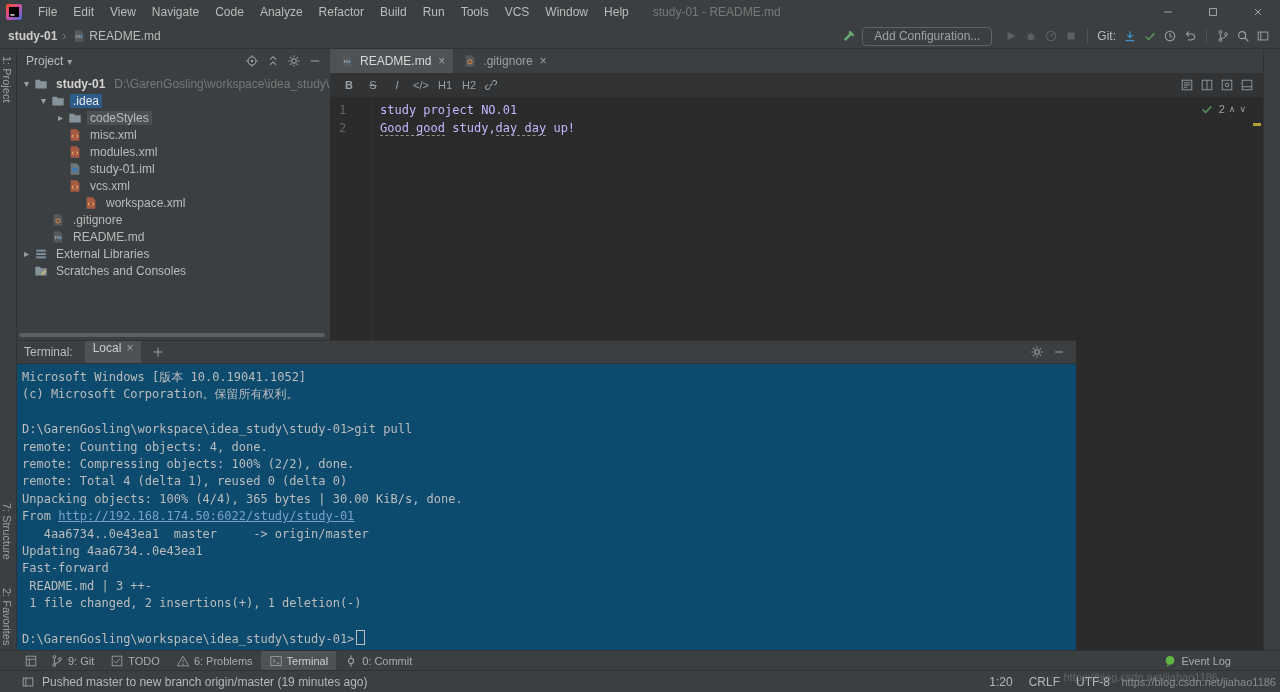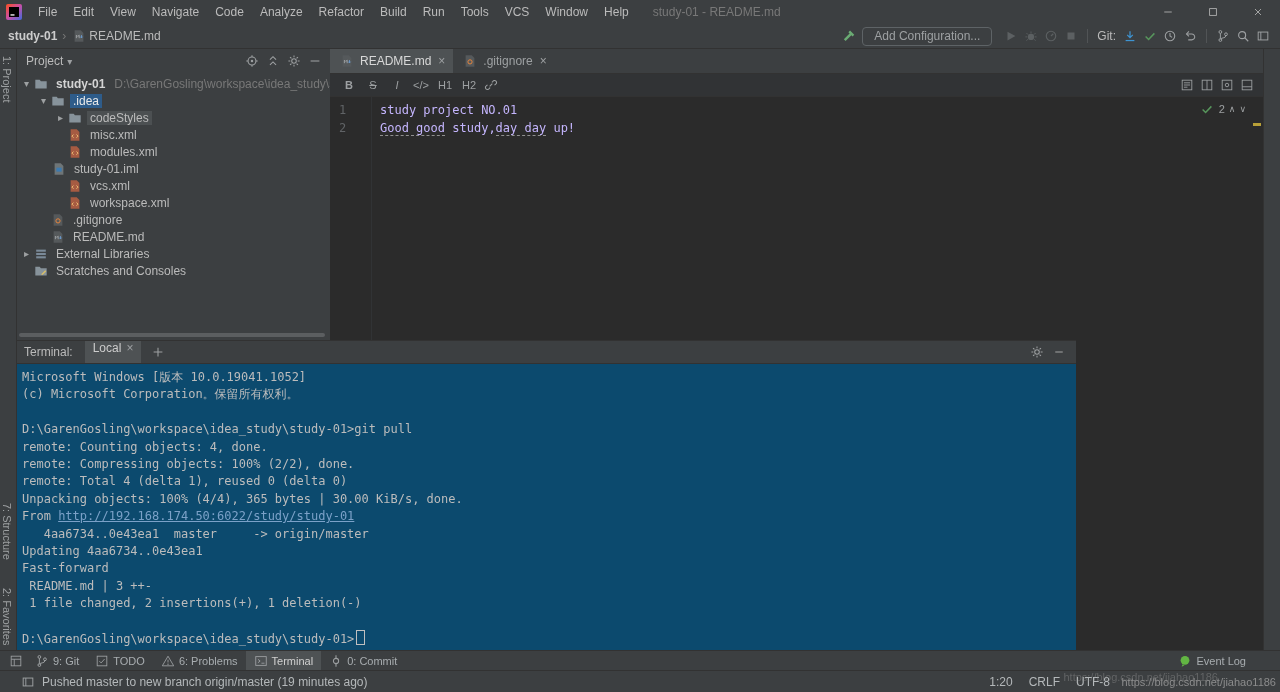--- a/index.html
+++ b/index.html
@@ -82,21 +82,21 @@
   .term-tab-close{color:#9da0a2}
   .term-plus{margin-left:8px}
   .term-right{margin-left:auto;display:flex;gap:4px}
   .term-body{padding:5px 0 0 6px;font-family:"DejaVu Sans Mono",monospace;font-size:12px;line-height:17.4px;color:#bcbcbc}
   .term-line{white-space:pre;min-height:17.4px}
   .term-link{color:#7ba1c8;text-decoration:underline}
   .term-cursor{display:inline-block;width:7px;height:13px;border:1px solid #c0c0c0;vertical-align:-2px;margin-left:2px}
 
   
   .tw-bar{position:absolute;left:0;right:0;top:650px;height:20px;background:#3c3f41;border-top:1px solid #323232;
-          display:flex;align-items:center;font-size:11px;color:#a8adb0;padding:0 8px;z-index:4}
+          display:flex;align-items:center;font-size:11px;color:#a8adb0;padding:0 23px;z-index:4}
   .tw-items{display:flex;height:100%;margin-left:4px}
   .tw-item{display:flex;align-items:center;gap:4px;padding:0 8px;height:100%}
   .tw-item.active{background:#4e5254;color:#d0d0d0}
   .tw-item .ic{width:14px;height:14px}
   .tw-event{margin-left:auto;display:flex;align-items:center;gap:4px;padding-right:26px}
 
   .statusbar{position:absolute;left:0;right:0;top:670px;height:22px;background:#3c3f41;border-top:1px solid #323232;
              display:flex;align-items:center;color:#b4b8ba;padding:0 20px;z-index:4}
   .sb-msg{margin-left:7px;white-space:nowrap}
   .sb-right{margin-left:auto;display:flex;gap:16px;padding-right:150px}
@@ -332,41 +332,41 @@
       <div class="tree-row" style="padding-left: 38px;">
         <span class="tree-chevron"></span>
         <span class="ic">
           <svg width="14" height="14" viewBox="0 0 16 16" fill="none" xmlns="http://www.w3.org/2000/svg">
             <path d="M3 1.5h7l3 3v10H3z" fill="#a65b42"></path>
             <path d="M6.3 7.5L4.5 9.3l1.8 1.8M9.7 7.5l1.8 1.8-1.8 1.8" stroke="#f0c075" stroke-width="1.1"></path>
           </svg>
         </span>
         <span class="tree-label">modules.xml</span>
       </div>
-      <div class="tree-row" style="padding-left: 22px;">
+      <div class="tree-row" style="padding-left: 38px;">
         <span class="tree-chevron"></span>
         <span class="ic">
           <svg width="14" height="14" viewBox="0 0 16 16" fill="none" xmlns="http://www.w3.org/2000/svg">
             <path d="M3 1.5h7l3 3v10H3z" fill="#6e7577"></path>
             <rect x="5" y="6.5" width="6" height="4.5" fill="#3c7ab0"></rect>
           </svg>
         </span>
         <span class="tree-label">study-01.iml</span>
       </div>
       <div class="tree-row" style="padding-left: 38px;">
         <span class="tree-chevron"></span>
         <span class="ic">
           <svg width="14" height="14" viewBox="0 0 16 16" fill="none" xmlns="http://www.w3.org/2000/svg">
             <path d="M3 1.5h7l3 3v10H3z" fill="#a65b42"></path>
             <path d="M6.3 7.5L4.5 9.3l1.8 1.8M9.7 7.5l1.8 1.8-1.8 1.8" stroke="#f0c075" stroke-width="1.1"></path>
           </svg>
         </span>
         <span class="tree-label">vcs.xml</span>
       </div>
-      <div class="tree-row" style="padding-left: 38px;">
+      <div class="tree-row" style="padding-left: 54px;">
         <span class="tree-chevron"></span>
         <span class="ic">
           <svg width="14" height="14" viewBox="0 0 16 16" fill="none" xmlns="http://www.w3.org/2000/svg">
             <path d="M3 1.5h7l3 3v10H3z" fill="#a65b42"></path>
             <path d="M6.3 7.5L4.5 9.3l1.8 1.8M9.7 7.5l1.8 1.8-1.8 1.8" stroke="#f0c075" stroke-width="1.1"></path>
           </svg>
         </span>
         <span class="tree-label">workspace.xml</span>
       </div>
       <div class="tree-row" style="padding-left: 21px;">

